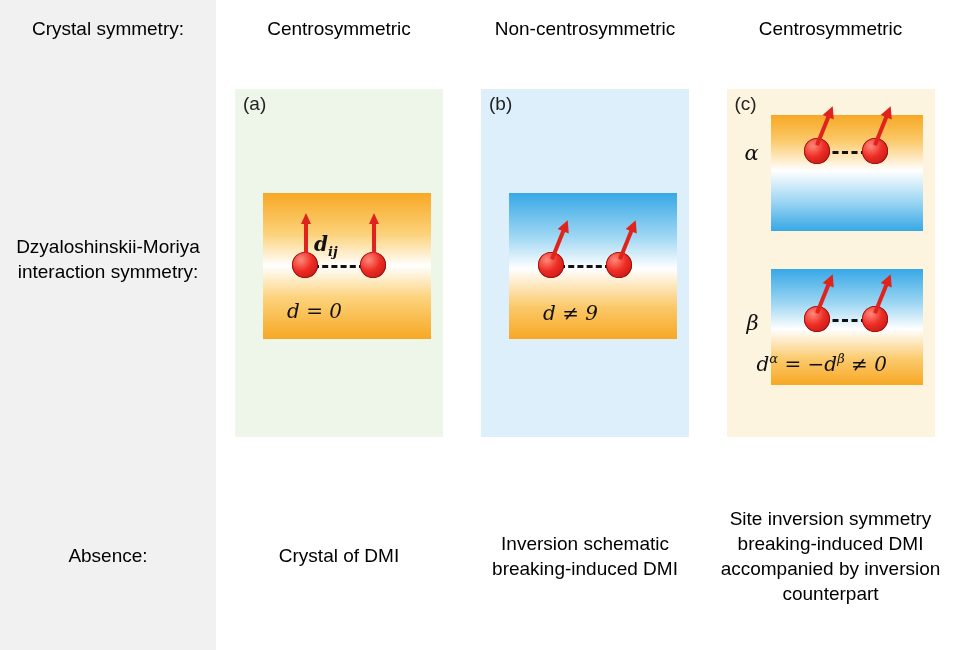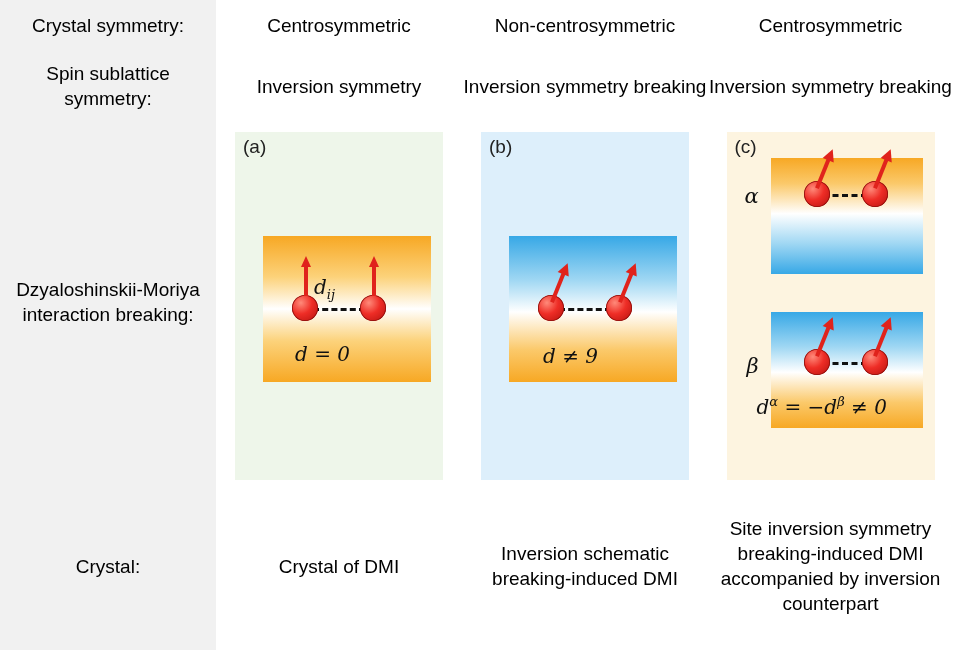--- a/index.html
+++ b/index.html
@@ -175,21 +175,21 @@
   }
   .math {
     position: absolute;
     font-family: "DejaVu Serif", serif;
     font-style: italic;
     font-size: 20px;
     color: #111;
     white-space: nowrap;
   }
   .math-b {
-    font-weight: normal;
+    font-weight: bold;
   }
   .sub {
     font-size: 13px;
     vertical-align: sub;
   }
   .sup {
     font-size: 13px;
     vertical-align: super;
   }
   .greek {
@@ -213,29 +213,23 @@
     </colgroup>
     <tbody>
 
       <tr class="r-sym">
         <td class="rowhead line-bot">Crystal symmetry:</td>
         <td class="cell line-bot vline-l">Centrosymmetric</td>
         <td class="cell line-bot">Non-centrosymmetric</td>
         <td class="cell line-bot">Centrosymmetric</td>
       </tr>
 
-      <tr class="r-spin">
-        <td class="rowhead line-bot">Spin sublattice symmetry:</td>
-        <td class="cell line-bot vline-l">Inversion symmetry</td>
-        <td class="cell line-bot">Inversion symmetry breaking</td>
-        <td class="cell line-bot">Inversion symmetry breaking</td>
-      </tr>
 
       <tr class="r-sch">
-        <td class="rowhead line-bot">Dzyaloshinskii-Moriya interaction breaking:</td>
+        <td class="rowhead line-bot">Dzyaloshinskii-Moriya interaction symmetry:</td>
 
         <td class="sch-cell line-bot vline-l">
           <div class="panel panel-a">
             <div class="panel-label">(a)</div>
 
             <div class="gbox grad-orange" style="top:104px; height:146px;"></div>
 
             <div class="bond" style="left:78px; top:176px; width:52px;"></div>
 
             <div class="atom" style="left:57px; top:163px;"></div>
@@ -247,21 +241,21 @@
             </div>
             <div class="arrow-up" style="left:133.5px; top:124px;">
               <div class="head"></div>
                 <div class="shaft"></div>
             </div>
 
             <div class="math math-b" style="left:79px; top:143px;">
               <span>d</span><span class="sub">ij</span>
             </div>
 
-            <div class="math" style="left:60px; top:210px;">d = 0</div>
+            <div class="math" style="left:52px; top:210px;">d = 0</div>
           </div>
         </td>
 
         <td class="sch-cell line-bot">
           <div class="panel panel-b">
             <div class="panel-label">(b)</div>
 
             <div class="gbox grad-blue-orange" style="top:104px; height:146px;"></div>
 
             <div class="bond" style="left:78px; top:176px; width:52px;"></div>
@@ -315,20 +309,20 @@
             <div class="greek" style="left:20px; top:222px;">β</div>
 
             <div class="math" style="left:30px; top:262px;">
               <span>d</span><span class="sup">α</span><span> = −d</span><span class="sup">β</span><span> ≠ 0</span>
             </div>
           </div>
         </td>
       </tr>
 
       <tr class="r-eff">
-        <td class="rowhead line-bot">Crystal:</td>
+        <td class="rowhead line-bot">Absence:</td>
         <td class="cell line-bot vline-l">Crystal of DMI</td>
         <td class="cell line-bot">Inversion schematic breaking-induced DMI</td>
         <td class="cell line-bot">Site inversion symmetry breaking-induced DMI accompanied by inversion counterpart</td>
       </tr>
     </tbody>
   </table>
 </div>
 
 </body></html>

